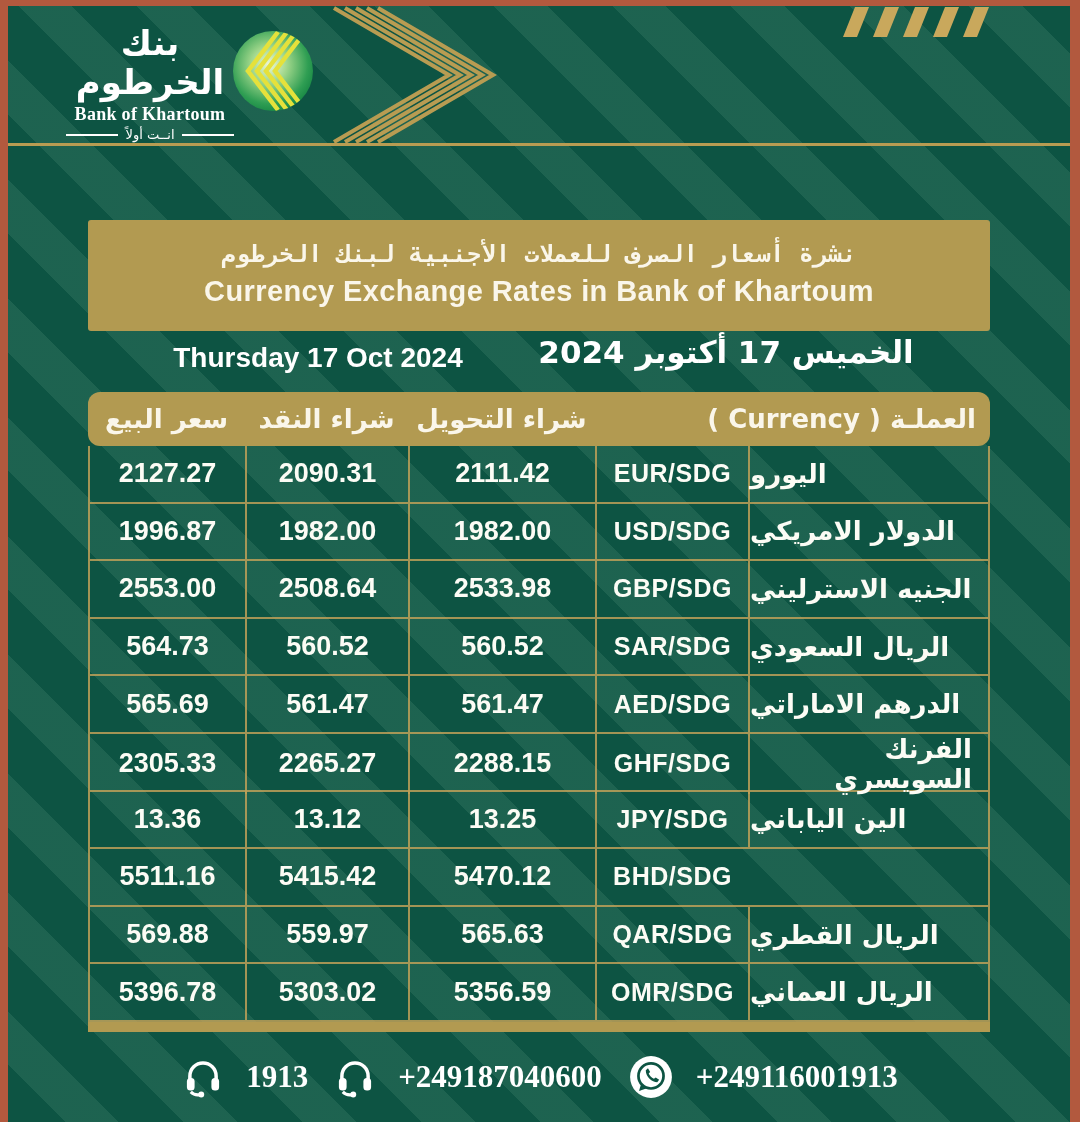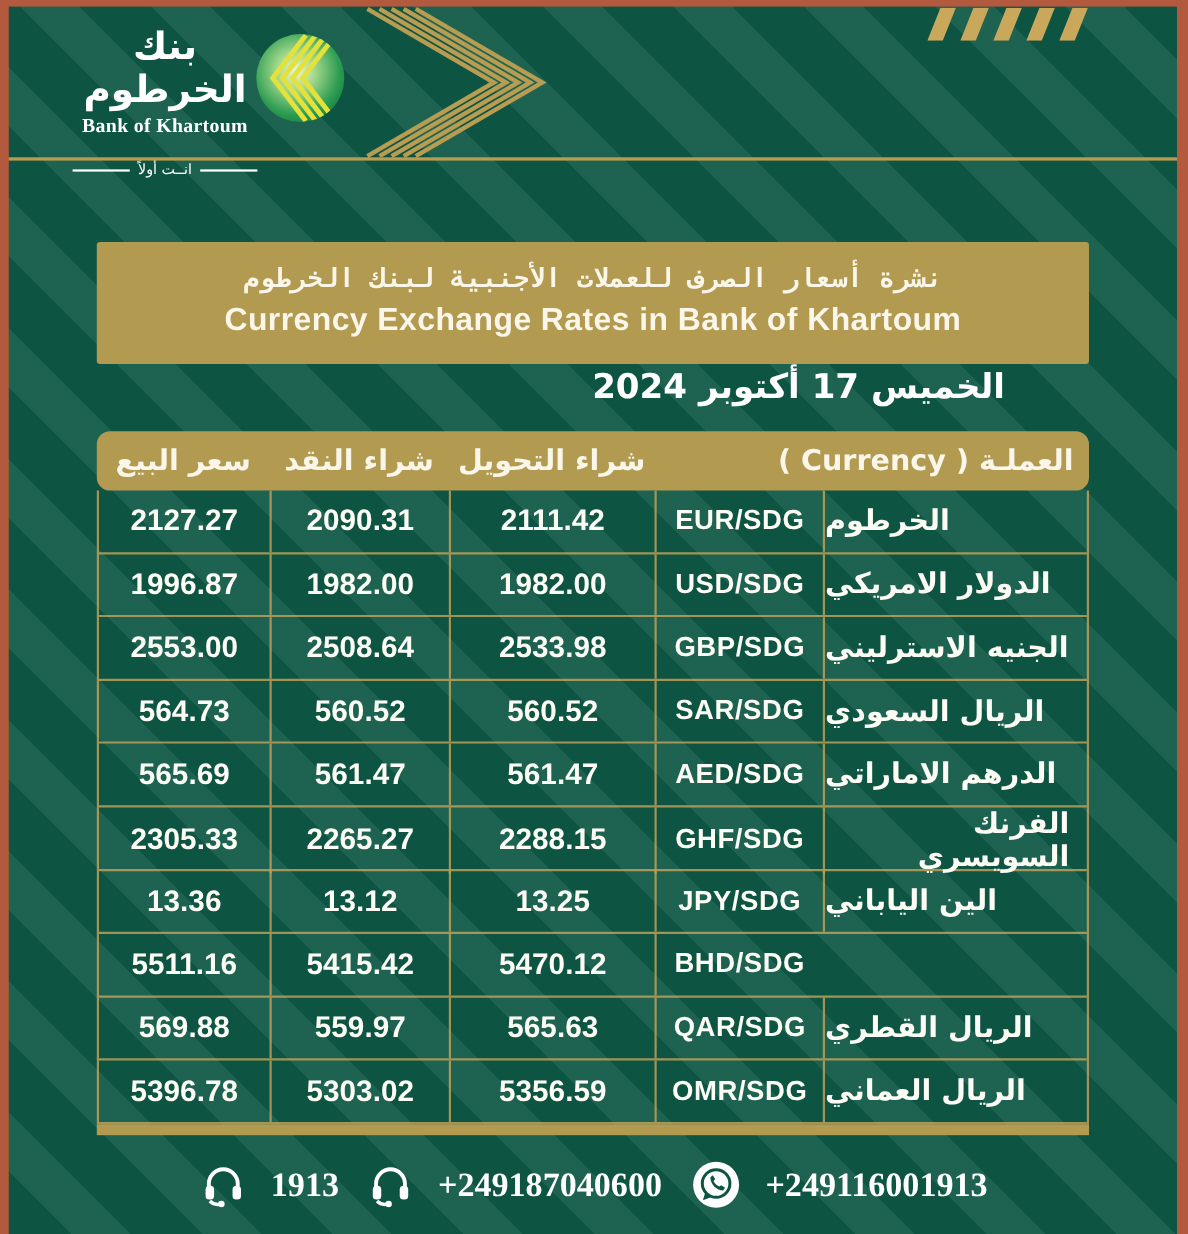--- a/index.html
+++ b/index.html
@@ -18,21 +18,21 @@
     position:absolute; inset:0; z-index:40; pointer-events:none;
     border-top:6px solid #b2593e; border-left:8px solid #b2593e;
     border-right:10px solid #b2593e;
   }
   .z { position:absolute; z-index:2; }
 
   
   .logo-block { left:66px; top:24px; width:168px; text-align:center; color:#ffffff; }
   .logo-ar { font-family:"DejaVu Sans", sans-serif; font-size:34px; font-weight:bold; line-height:1.15; }
   .logo-en { font-family:"Liberation Serif", serif; font-size:18px; font-weight:bold; letter-spacing:0.3px; margin-top:2px; }
-  .logo-tagline { display:flex; align-items:center; gap:7px; margin-top:22px;
+  .logo-tagline { display:flex; align-items:center; gap:7px; margin-top:2px;
     font-family:"DejaVu Sans", sans-serif; font-size:13px; }
   .tl-line { flex:1; height:2px; background:#ffffff; }
   .logo-sphere { left:232px; top:30px; width:82px; height:82px; }
   .big-chevron { left:332px; top:4px; width:175px; height:142px; }
   .corner-slashes { left:843px; top:7px; width:155px; height:30px; }
   .gold-line { left:0; right:0; top:143px; height:3px; background:#b89c52; }
 
   
   .banner {
     left:88px; top:220px; width:902px; height:111px;
@@ -133,37 +133,38 @@
     <polygon points="132,0 146,0 134,30 120,30"></polygon>
   </svg>
 
   <div class="z gold-line"></div>
 
   <div class="z banner">
     <div class="banner-ar" dir="rtl">نشرة أسعار الصرف للعملات الأجنبية لبنك الخرطوم</div>
     <div class="banner-en">Currency Exchange Rates in Bank of Khartoum</div>
   </div>
 
+  <div class="z date-en">Thursday 17  Oct  2024</div>
   <div class="z date-ar" dir="rtl">الخميس 17 أكتوبر  2024</div>
 
   <div class="z rates">
     <div class="thead">
       <div class="th">سعر البيع</div>
       <div class="th">شراء النقد</div>
       <div class="th">شراء التحويل</div>
       <div class="th th-currency" dir="rtl">العملـة ( Currency )</div>
     </div>
     <div class="tbody">
 
         <div class="tr">
           <div class="td num">2127.27</div>
           <div class="td num">2090.31</div>
           <div class="td num">2111.42</div>
           <div class="td code">EUR/SDG</div>
-          <div class="td name" dir="rtl">الخرطوم</div>
+          <div class="td name" dir="rtl">اليورو</div>
         </div>
 
         <div class="tr">
           <div class="td num">1996.87</div>
           <div class="td num">1982.00</div>
           <div class="td num">1982.00</div>
           <div class="td code">USD/SDG</div>
           <div class="td name" dir="rtl">الدولار الامريكي</div>
         </div>
 

